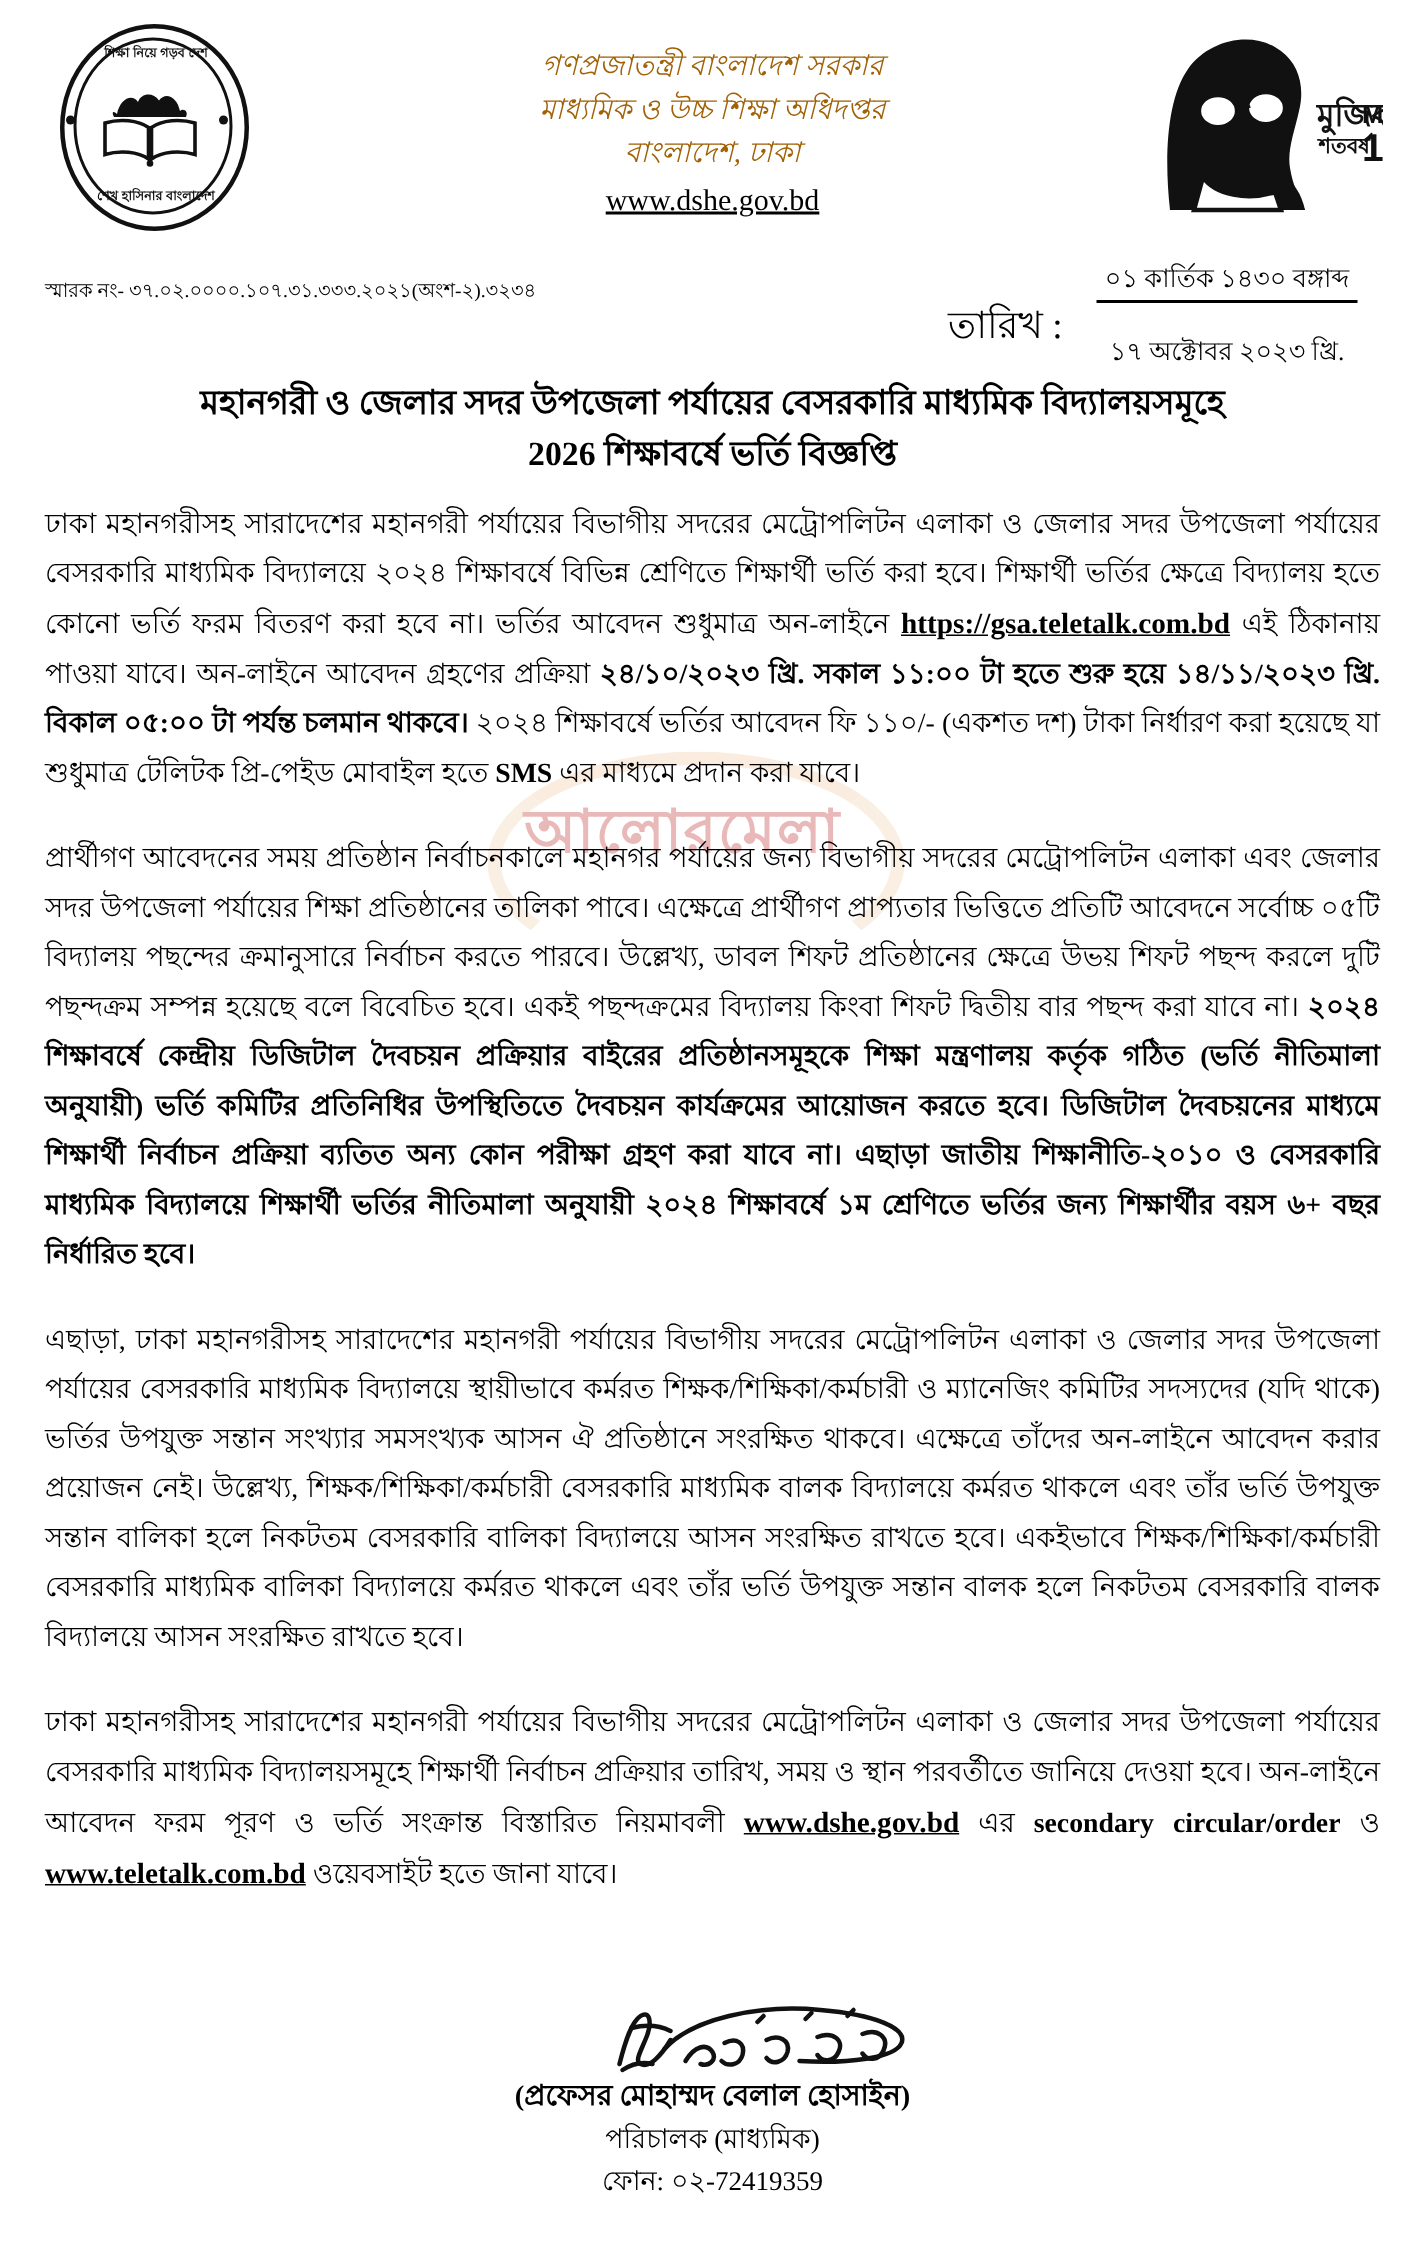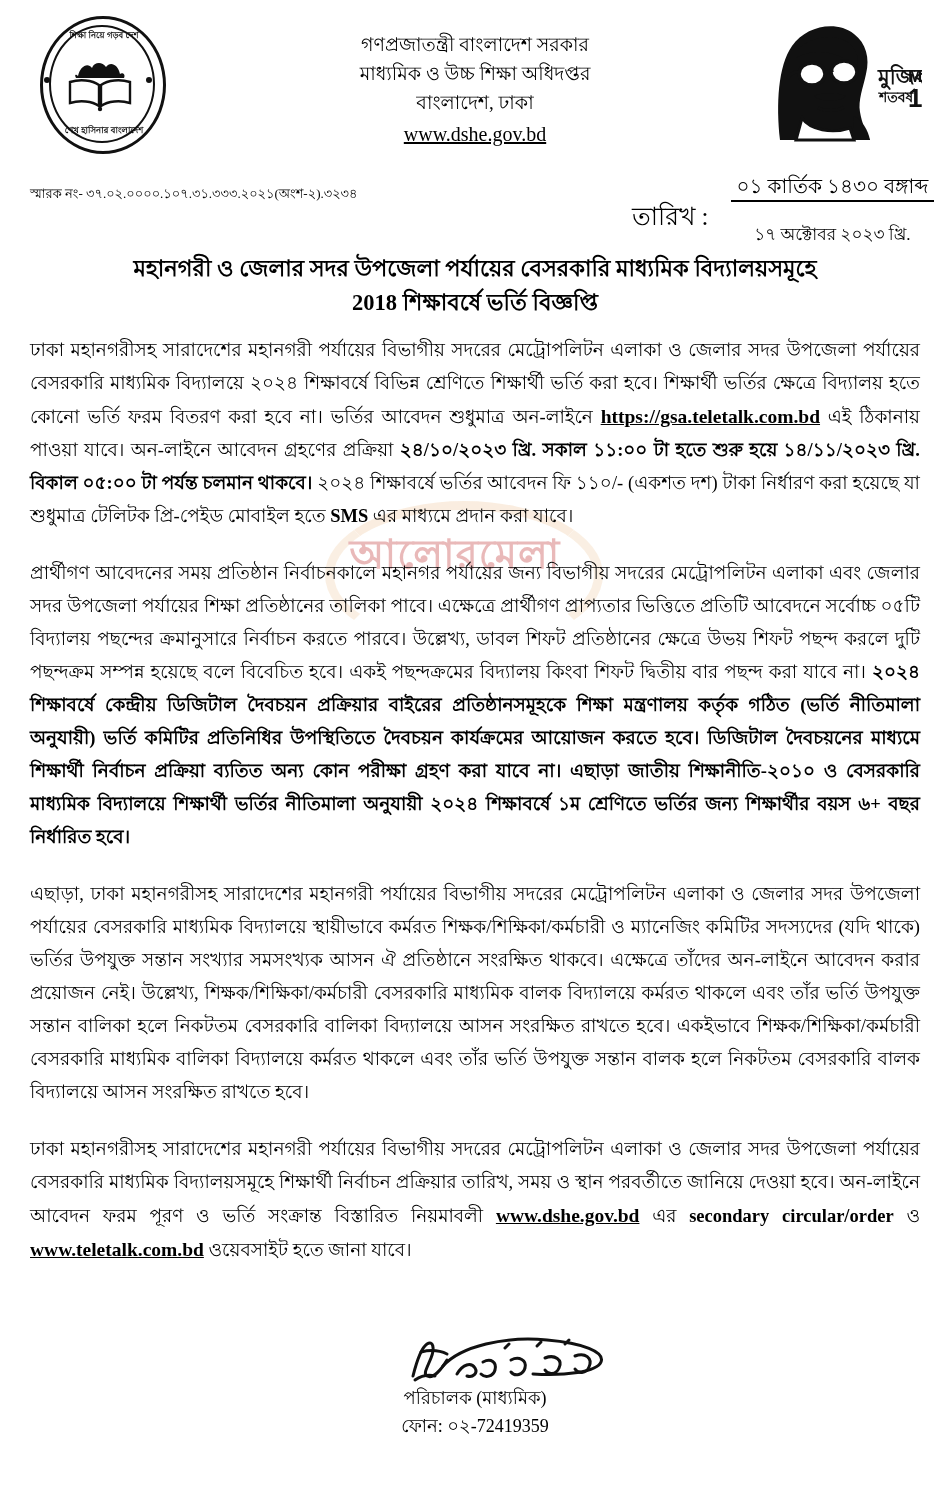--- a/index.html
+++ b/index.html
@@ -122,22 +122,23 @@
   .head-center {
     position: absolute;
     left: 255px;
     top: 30px;
     width: 440px;
     text-align: center;
   }
   .head-center .hline {
     font-size: 19px;
     line-height: 29px;
-    color: #000000;
-    white-space: nowrap;
+    color: #a16207;
+    white-space: nowrap;
+    font-style: italic;
   }
   .head-center .hurl {
     font-size: 20px;
     line-height: 30px;
     text-decoration: underline;
     font-family: "Liberation Serif", serif;
     margin-top: 2px;
   }
 
   .mujib {
@@ -172,21 +173,21 @@
   }
   .date-label {
     font-size: 25px;
     margin-right: 22px;
     padding-top: 14px;
   }
   .date-values {
     text-align: center;
   }
   .date-bn {
-    font-size: 20px;
+    font-size: 17px;
     line-height: 24px;
     border-bottom: 2px solid #000;
     padding: 0 6px 2px 6px;
     white-space: nowrap;
   }
   .date-en {
     font-size: 17px;
     line-height: 26px;
     padding-top: 20px;
     white-space: nowrap;
@@ -330,21 +331,21 @@
       <div class="date-label">তারিখ :</div>
       <div class="date-values">
         <div class="date-bn">০১ কার্তিক ১৪৩০ বঙ্গাব্দ</div>
         <div class="date-en">১৭ অক্টোবর ২০২৩ খ্রি.</div>
       </div>
     </div>
   </div>
 
   <div class="title">
     <div class="tline">মহানগরী ও জেলার সদর উপজেলা পর্যায়ের বেসরকারি মাধ্যমিক বিদ্যালয়সমূহে</div>
-    <div class="tline">2018 শিক্ষাবর্ষে ভর্তি বিজ্ঞপ্তি</div>
+    <div class="tline">2026 শিক্ষাবর্ষে ভর্তি বিজ্ঞপ্তি</div>
   </div>
 
   <div class="body">
 
     <p class="para"><span>ঢাকা মহানগরীসহ সারাদেশের মহানগরী পর্যায়ের বিভাগীয় সদরের মেট্রোপলিটন এলাকা ও জেলার সদর উপজেলা পর্যায়ের বেসরকারি মাধ্যমিক বিদ্যালয়ে ২০২৪ শিক্ষাবর্ষে বিভিন্ন শ্রেণিতে শিক্ষার্থী ভর্তি করা হবে। শিক্ষার্থী ভর্তির ক্ষেত্রে বিদ্যালয় হতে কোনো ভর্তি ফরম বিতরণ করা হবে না। ভর্তির আবেদন শুধুমাত্র অন-লাইনে </span><span class="link-url">https://gsa.teletalk.com.bd</span><span> এই ঠিকানায় পাওয়া যাবে। অন-লাইনে আবেদন গ্রহণের প্রক্রিয়া </span><span class="b">২৪/১০/২০২৩ খ্রি. সকাল ১১:০০ টা হতে শুরু হয়ে ১৪/১১/২০২৩ খ্রি. বিকাল ০৫:০০ টা পর্যন্ত চলমান থাকবে।</span><span> ২০২৪ শিক্ষাবর্ষে ভর্তির আবেদন ফি ১১০/- (একশত দশ) টাকা নির্ধারণ করা হয়েছে যা শুধুমাত্র টেলিটক প্রি-পেইড মোবাইল হতে </span><span class="lat">SMS</span><span> এর মাধ্যমে প্রদান করা যাবে।</span></p>
 
     <p class="para"><span>প্রার্থীগণ আবেদনের সময় প্রতিষ্ঠান নির্বাচনকালে মহানগর পর্যায়ের জন্য বিভাগীয় সদরের মেট্রোপলিটন এলাকা এবং জেলার সদর উপজেলা পর্যায়ের শিক্ষা প্রতিষ্ঠানের তালিকা পাবে। এক্ষেত্রে প্রার্থীগণ প্রাপ্যতার ভিত্তিতে প্রতিটি আবেদনে সর্বোচ্চ ০৫টি বিদ্যালয় পছন্দের ক্রমানুসারে নির্বাচন করতে পারবে। উল্লেখ্য, ডাবল শিফট প্রতিষ্ঠানের ক্ষেত্রে উভয় শিফট পছন্দ করলে দুটি পছন্দক্রম সম্পন্ন হয়েছে বলে বিবেচিত হবে। একই পছন্দক্রমের বিদ্যালয় কিংবা শিফট দ্বিতীয় বার পছন্দ করা যাবে না। </span><span class="b">২০২৪ শিক্ষাবর্ষে কেন্দ্রীয় ডিজিটাল দৈবচয়ন প্রক্রিয়ার বাইরের প্রতিষ্ঠানসমূহকে শিক্ষা মন্ত্রণালয় কর্তৃক গঠিত (ভর্তি নীতিমালা অনুযায়ী) ভর্তি কমিটির প্রতিনিধির উপস্থিতিতে দৈবচয়ন কার্যক্রমের আয়োজন করতে হবে। ডিজিটাল দৈবচয়নের মাধ্যমে শিক্ষার্থী নির্বাচন প্রক্রিয়া ব্যতিত অন্য কোন পরীক্ষা গ্রহণ করা যাবে না। এছাড়া জাতীয় শিক্ষানীতি-২০১০ ও বেসরকারি মাধ্যমিক বিদ্যালয়ে শিক্ষার্থী ভর্তির নীতিমালা অনুযায়ী ২০২৪ শিক্ষাবর্ষে ১ম শ্রেণিতে ভর্তির জন্য শিক্ষার্থীর বয়স ৬+ বছর নির্ধারিত হবে।</span></p>
 
     <p class="para"><span>এছাড়া, ঢাকা মহানগরীসহ সারাদেশের মহানগরী পর্যায়ের বিভাগীয় সদরের মেট্রোপলিটন এলাকা ও জেলার সদর উপজেলা পর্যায়ের বেসরকারি মাধ্যমিক বিদ্যালয়ে স্থায়ীভাবে কর্মরত শিক্ষক/শিক্ষিকা/কর্মচারী ও ম্যানেজিং কমিটির সদস্যদের (যদি থাকে) ভর্তির উপযুক্ত সন্তান সংখ্যার সমসংখ্যক আসন ঐ প্রতিষ্ঠানে সংরক্ষিত থাকবে। এক্ষেত্রে তাঁদের অন-লাইনে আবেদন করার প্রয়োজন নেই। উল্লেখ্য, শিক্ষক/শিক্ষিকা/কর্মচারী বেসরকারি মাধ্যমিক বালক বিদ্যালয়ে কর্মরত থাকলে এবং তাঁর ভর্তি উপযুক্ত সন্তান বালিকা হলে নিকটতম বেসরকারি বালিকা বিদ্যালয়ে আসন সংরক্ষিত রাখতে হবে। একইভাবে শিক্ষক/শিক্ষিকা/কর্মচারী বেসরকারি মাধ্যমিক বালিকা বিদ্যালয়ে কর্মরত থাকলে এবং তাঁর ভর্তি উপযুক্ত সন্তান বালক হলে নিকটতম বেসরকারি বালক বিদ্যালয়ে আসন সংরক্ষিত রাখতে হবে।</span></p>
 
@@ -364,17 +365,18 @@
           <path d="M218 32 C226 28, 232 32, 230 40 C228 47, 220 48, 216 44"></path>
           <path d="M246 30 C254 26, 262 30, 260 38 C258 45, 250 47, 246 42"></path>
           <path d="M280 28 C290 24, 298 30, 294 38 C291 45, 283 45, 280 40"></path>
           <path d="M310 26 C320 22, 328 28, 324 37 C321 44, 313 44, 310 39"></path>
           <path d="M240 18 L244 14"></path>
           <path d="M272 16 L276 12"></path>
           <path d="M300 14 L304 10"></path>
         </g>
       </svg>
     </div>
+    <div class="sig-name">(প্রফেসর মোহাম্মদ বেলাল হোসাইন)</div>
     <div class="sig-post">পরিচালক (মাধ্যমিক)</div>
     <div class="sig-phone">ফোন: ০২-72419359</div>
   </div>
 
 </div>
 
 </body></html>

